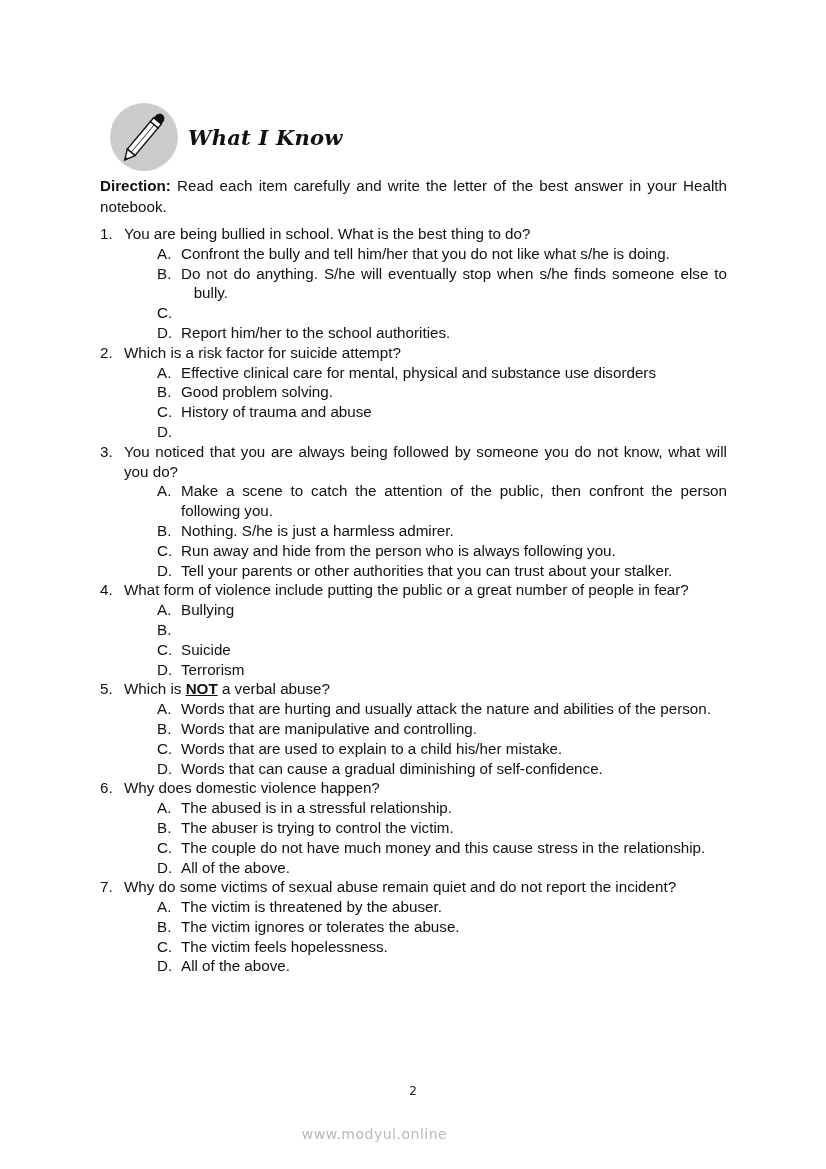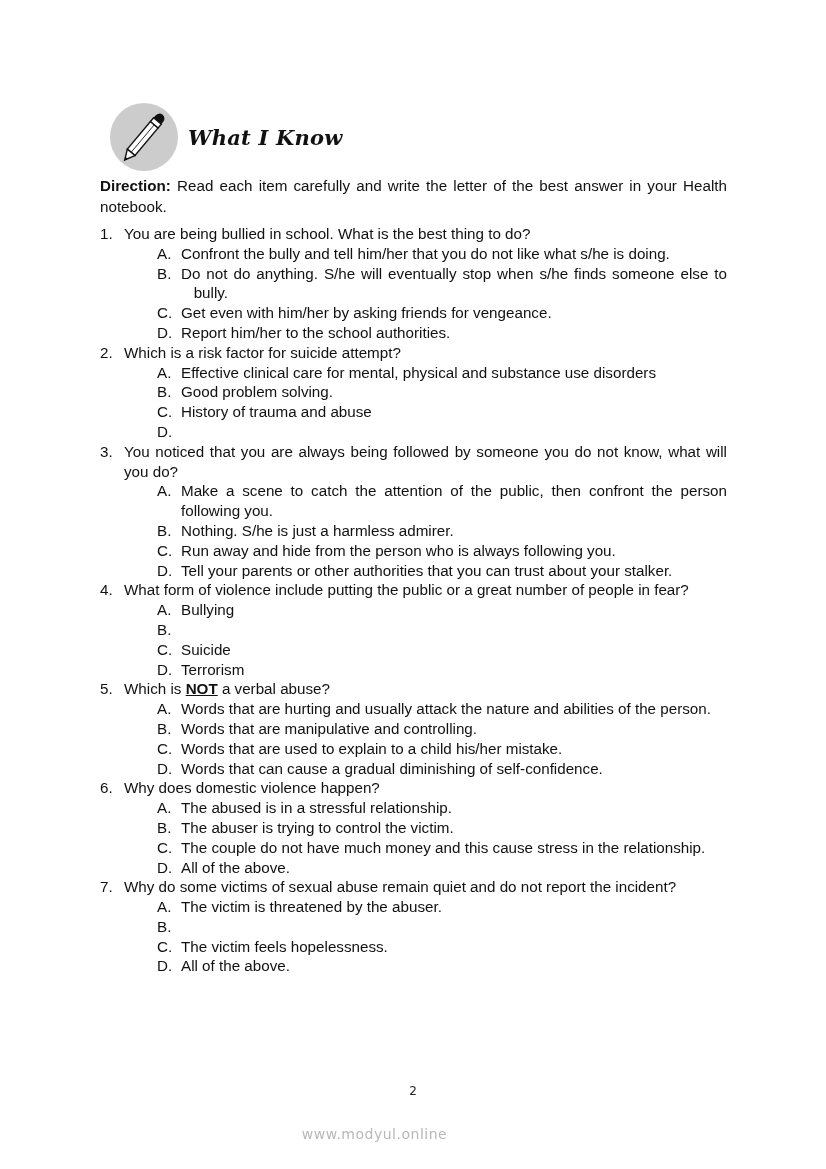--- a/index.html
+++ b/index.html
@@ -52,21 +52,20 @@
       <div class="opt">
         <span class="opt-letter">A.</span>
         <span class="opt-text">Confront the bully and tell him/her that you do not like what s/he is doing.</span>
       </div>
       <div class="opt">
         <span class="opt-letter">B.</span>
         <span class="opt-text">Do not do anything. S/he will eventually stop when s/he finds someone else to &nbsp;&nbsp;&nbsp;bully.</span>
       </div>
       <div class="opt">
         <span class="opt-letter">C.</span>
-        <span class="opt-text">Get even with him/her by asking friends for vengeance.</span>
       </div>
       <div class="opt">
         <span class="opt-letter">D.</span>
         <span class="opt-text">Report him/her to the school authorities.</span>
       </div>
     </div>
     <div class="q">
       <div class="q-row">
         <span class="q-num">2.</span>
         <span class="q-text">Which is a risk factor for suicide attempt?</span>
@@ -178,20 +177,21 @@
       <div class="q-row">
         <span class="q-num">7.</span>
         <span class="q-text">Why do some victims of sexual abuse remain quiet and do not report the incident?</span>
       </div>
       <div class="opt">
         <span class="opt-letter">A.</span>
         <span class="opt-text">The victim is threatened by the abuser.</span>
       </div>
       <div class="opt">
         <span class="opt-letter">B.</span>
+        <span class="opt-text">The victim ignores or tolerates the abuse.</span>
       </div>
       <div class="opt">
         <span class="opt-letter">C.</span>
         <span class="opt-text">The victim feels hopelessness.</span>
       </div>
       <div class="opt">
         <span class="opt-letter">D.</span>
         <span class="opt-text">All of the above.</span>
       </div>
     </div>

